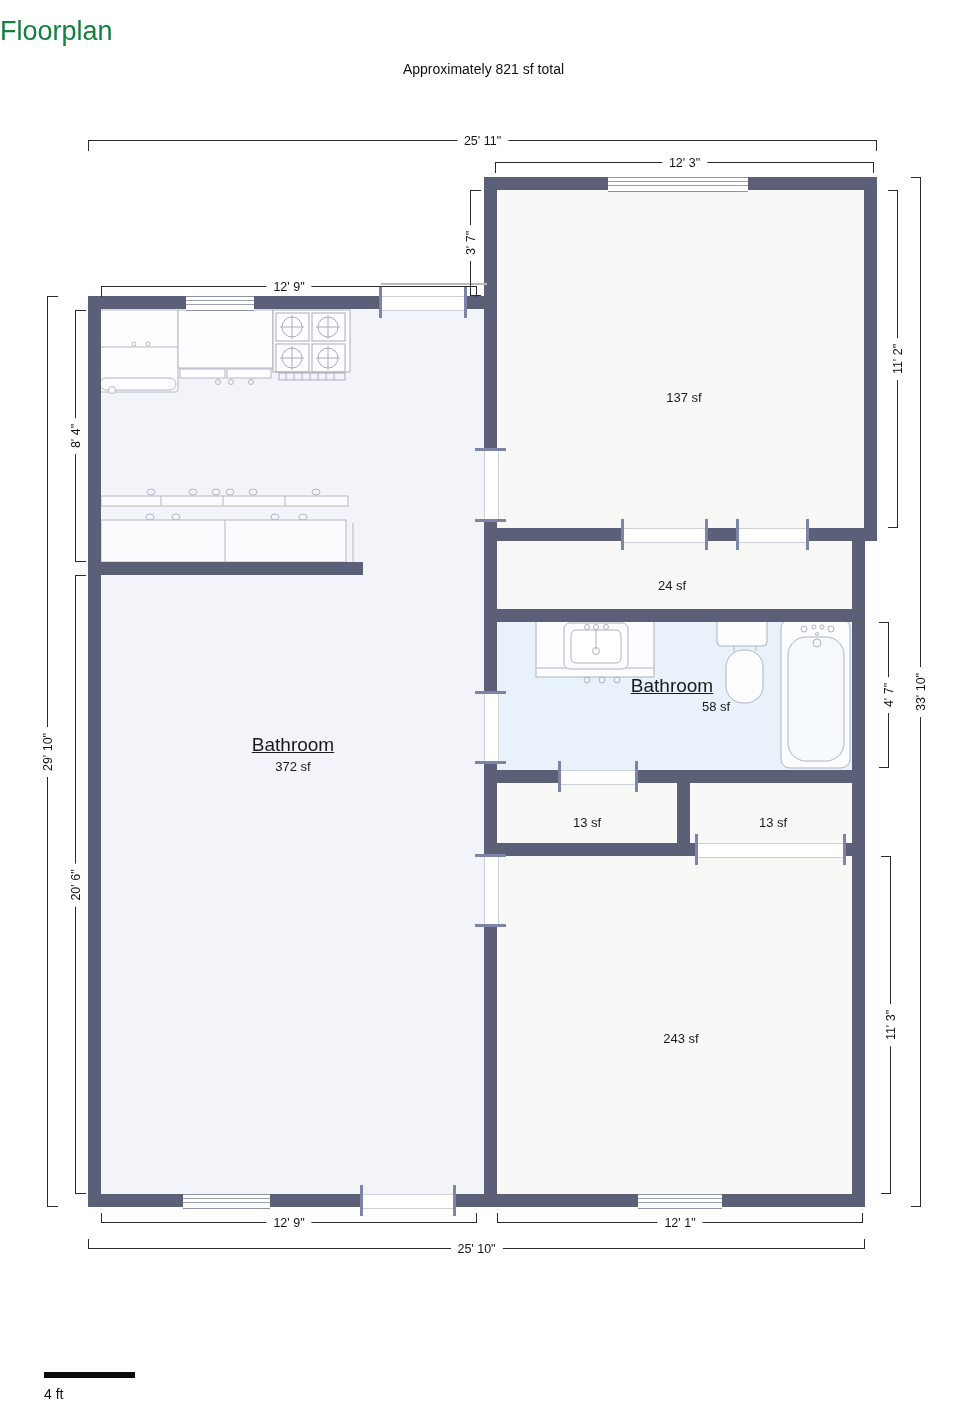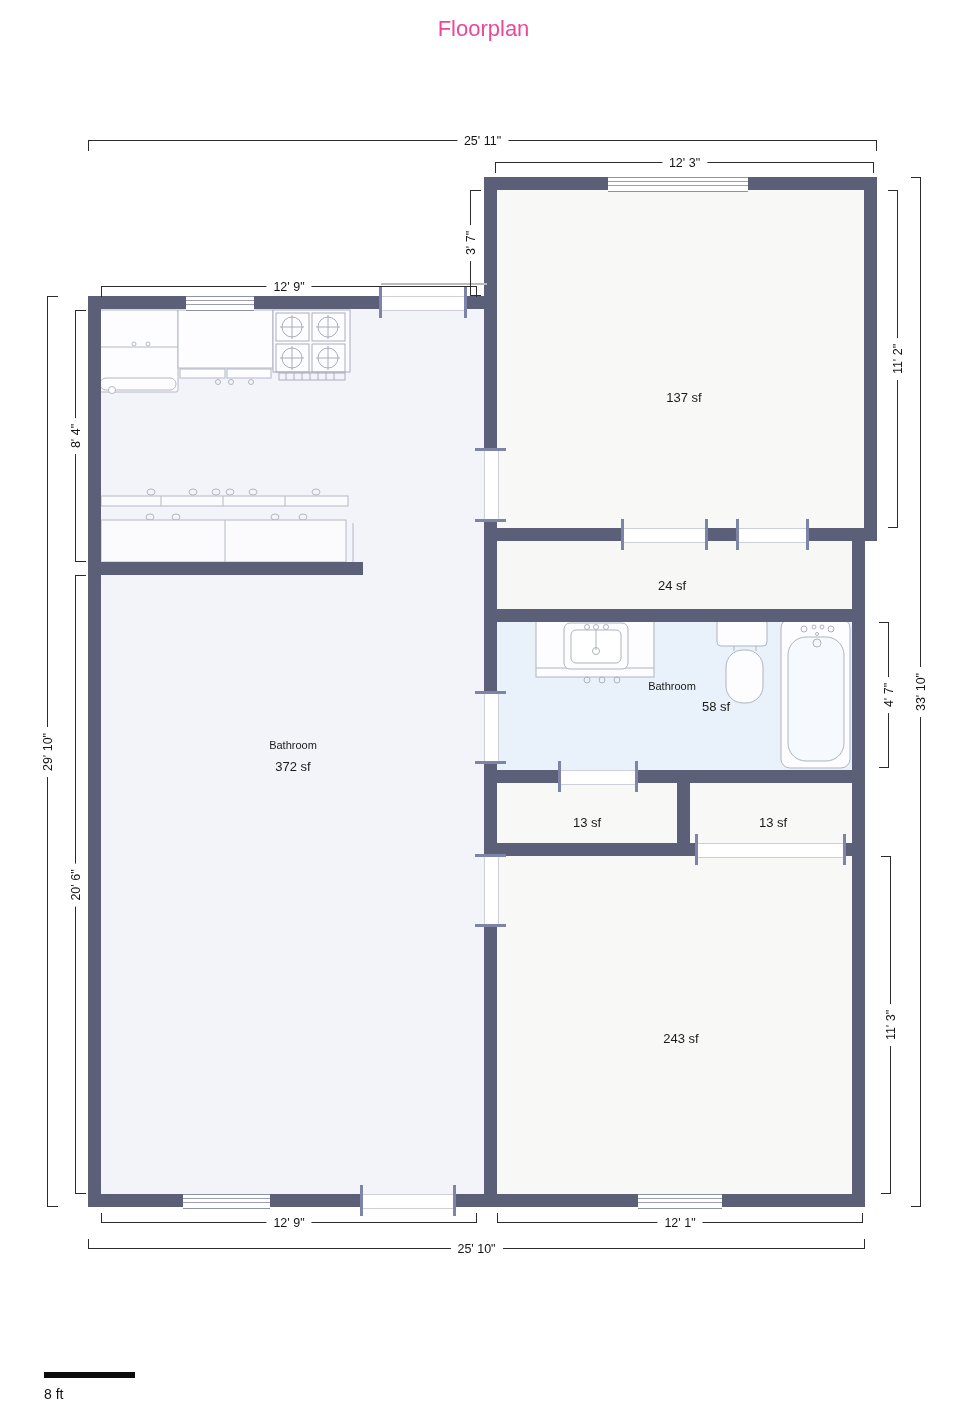--- a/index.html
+++ b/index.html
@@ -14,51 +14,52 @@
        background-image:linear-gradient(to bottom,transparent 0,transparent 3px,#9aa0b2 3px,#9aa0b2 4px,transparent 4px,transparent 7px,#9aa0b2 7px,#9aa0b2 8px,transparent 8px);}
   
   .open-h{position:absolute;background:#fff;border-top:1px solid #cdd0d8;border-bottom:1px solid #cdd0d8;}
   .open-v{position:absolute;background:#fff;border-left:1px solid #cdd0d8;border-right:1px solid #cdd0d8;}
   
   .jamb-v{position:absolute;width:3px;height:31px;background:#7d84a8;}
   .jamb-h{position:absolute;width:31px;height:3px;background:#7d84a8;}
   .thresh{position:absolute;height:2px;background:#bcbcbc;}
   
   .rlabel{position:absolute;transform:translate(-50%,-50%);white-space:nowrap;font-size:13px;color:#1a1a1a;}
-  .rname{font-size:11px;}
+  .rname{font-size:19px;text-decoration:underline;}
   
   .dim{position:absolute;}
   .dim.h{height:0;border-top:1px solid #2b2b2b;}
   .dim.h::before,.dim.h::after{content:"";position:absolute;width:1px;height:10px;background:#2b2b2b;}
   .dim.h::before{left:0;} .dim.h::after{right:0;}
   .dim.h.td::before,.dim.h.td::after{top:0;}
   .dim.h.tu::before,.dim.h.tu::after{top:-10px;}
   .dim.h .dlabel{position:absolute;left:50%;top:0;transform:translate(-50%,-50%);
                  background:#fff;padding:0 7px;font-size:12.5px;white-space:nowrap;}
   .dim.v{width:0;border-left:1px solid #2b2b2b;}
   .dim.v::before,.dim.v::after{content:"";position:absolute;width:10px;height:1px;background:#2b2b2b;}
   .dim.v::before{top:0;} .dim.v::after{bottom:0;}
   .dim.v.tr::before,.dim.v.tr::after{left:0;}
   .dim.v.tl::before,.dim.v.tl::after{left:-10px;}
   .dim.v .dlabel{position:absolute;top:50%;left:0;transform:translate(-50%,-50%) rotate(180deg);
                  writing-mode:vertical-rl;background:#fff;padding:6px 0;font-size:12.5px;white-space:nowrap;}
   
-  .title{position:absolute;left:0;right:0;top:16px;text-align:center;font-size:22px;color:#ec4899;}
+  .title{position:absolute;left:0;right:0;top:16px;text-align:left;font-size:27px;color:#15803d;}
   .subtitle{position:absolute;left:0;right:0;top:61px;text-align:center;font-size:14px;color:#111;}
   
   .scalebar{position:absolute;left:44px;top:1372px;width:91px;height:6px;background:#0b0b0b;}
   .scalelabel{position:absolute;left:44px;top:1386px;font-size:14px;color:#111;}
   svg{position:absolute;left:0;top:0;pointer-events:none;}
 </style>
 </head>
 <body>
 
 <div id="stage">
 
   <div class="title">Floorplan</div>
+  <div class="subtitle">Approximately 821 sf total</div>
 
   <div class="floor" style="left:101px;top:309px;width:383px;height:885px;background:#f3f3fa;"></div>
   <div class="floor" style="left:497px;top:190px;width:367px;height:338px;background:#f8f8f6;"></div>
   <div class="floor" style="left:497px;top:541px;width:355px;height:68px;background:#f7f7f5;"></div>
   <div class="floor" style="left:497px;top:622px;width:355px;height:148px;background:#e9f2fb;"></div>
   <div class="floor" style="left:497px;top:783px;width:180px;height:60px;background:#f8f8f6;"></div>
   <div class="floor" style="left:690px;top:783px;width:162px;height:60px;background:#f8f8f6;"></div>
   <div class="floor" style="left:497px;top:856px;width:355px;height:338px;background:#f8f8f6;"></div>
 
   <svg width="967" height="1414" viewBox="0 0 967 1414">
@@ -281,15 +282,15 @@
     <span class="dlabel">12' 9"</span>
     </div>
   <div class="dim h tu" style="left:497px;top:1222px;width:366px;">
     <span class="dlabel">12' 1"</span>
     </div>
   <div class="dim h tu" style="left:88px;top:1248px;width:777px;">
     <span class="dlabel">25' 10"</span>
     </div>
 
   <div class="scalebar"></div>
-  <div class="scalelabel">8 ft</div>
+  <div class="scalelabel">4 ft</div>
 
 </div>
 
 </body></html>

